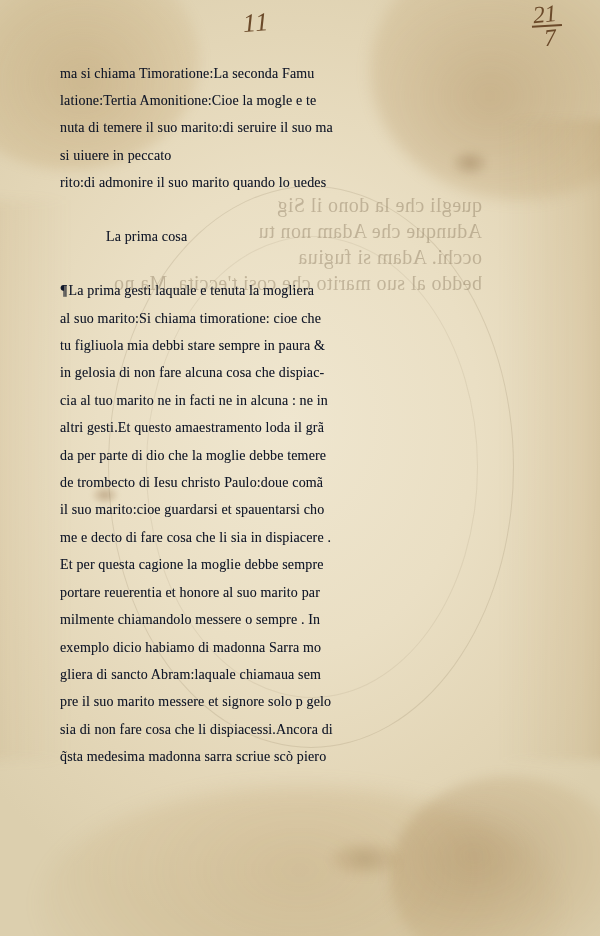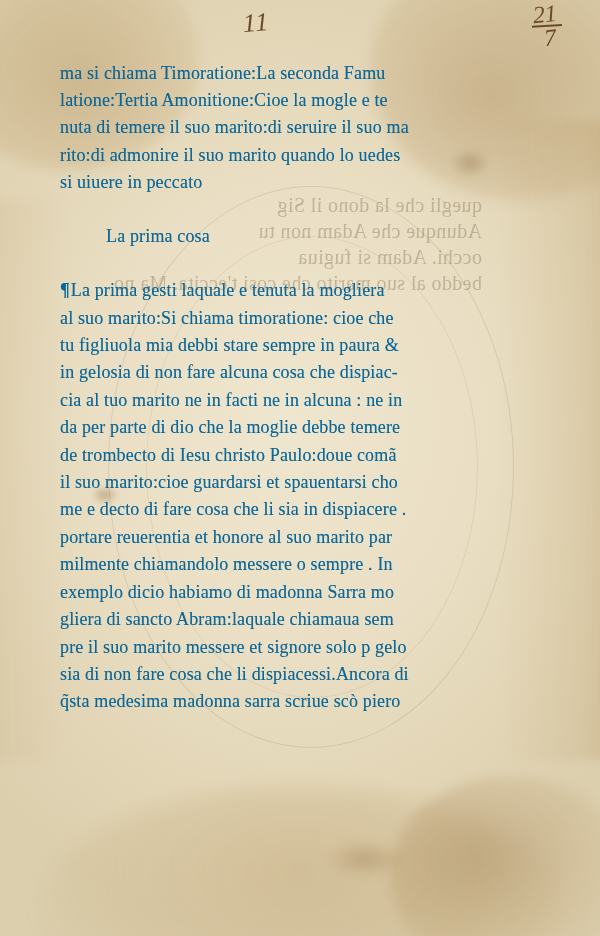--- a/index.html
+++ b/index.html
@@ -149,22 +149,22 @@
   #folio-right .denominator { display: block; padding-left: 6px; }
 
   
   .textblock {
     position: absolute;
     left: 60px;
     top: 60px;
     width: 428px;
   }
   .line {
-    color: #0369a1;
-    font-size: 18px;
+    color: #0f172a;
+    font-size: 14px;
     line-height: 27.2px;
     letter-spacing: 0.15px;
     white-space: nowrap;
     text-shadow: 0 0 0.5px rgba(40,30,18,0.35);
   }
   .para-gap { height: 27px; }
   .heading-line {
     padding-left: 46px;
   }
   .pilcrow-line .pilcrow {
@@ -208,40 +208,42 @@
     <span class="rule"></span>
     <span class="denominator">7</span>
   </div>
 
   <div class="textblock">
 
     <div>
       <div class="line">ma si chiama Timoratione:La seconda Famu</div>
       <div class="line">latione:Tertia Amonitione:Cioe la mogle e te</div>
       <div class="line">nuta di temere il suo marito:di seruire il suo ma</div>
+      <div class="line">si uiuere in peccato</div>
       <div class="line">rito:di admonire il suo marito quando lo uedes</div>
-      <div class="line">si uiuere in peccato</div>
     </div>
 
     <div class="para-gap"></div>
 
     <div class="line heading-line">La prima cosa</div>
 
     <div class="para-gap"></div>
 
     <div class="block2">
       <div class="line pilcrow-line"><span class="pilcrow">¶</span><span>La prima gesti laquale e tenuta la mogliera</span></div>
       <div class="line">al suo marito:Si chiama timoratione: cioe che</div>
       <div class="line">tu figliuola mia debbi stare sempre in paura &amp;</div>
       <div class="line">in gelosia di non fare alcuna cosa che dispiac-</div>
       <div class="line">cia al tuo marito ne in facti ne in alcuna : ne in</div>
+      <div class="line">altri gesti.Et questo amaestramento loda il grã</div>
       <div class="line">da per parte di dio che la moglie debbe temere</div>
       <div class="line">de trombecto di Iesu christo Paulo:doue comã</div>
       <div class="line">il suo marito:cioe guardarsi et spauentarsi cho</div>
       <div class="line">me e decto di fare cosa che li sia in dispiacere .</div>
+      <div class="line">Et per questa cagione la moglie debbe sempre</div>
       <div class="line">portare reuerentia et honore al suo marito par</div>
       <div class="line">milmente chiamandolo messere o sempre . In</div>
       <div class="line">exemplo dicio habiamo di madonna Sarra mo</div>
       <div class="line">gliera di sancto Abram:laquale chiamaua sem</div>
       <div class="line">pre il suo marito messere et signore solo p gelo</div>
       <div class="line">sia di non fare cosa che li dispiacessi.Ancora di</div>
       <div class="line">q̃sta medesima madonna sarra scriue scò piero</div>
     </div>
 
   </div>

